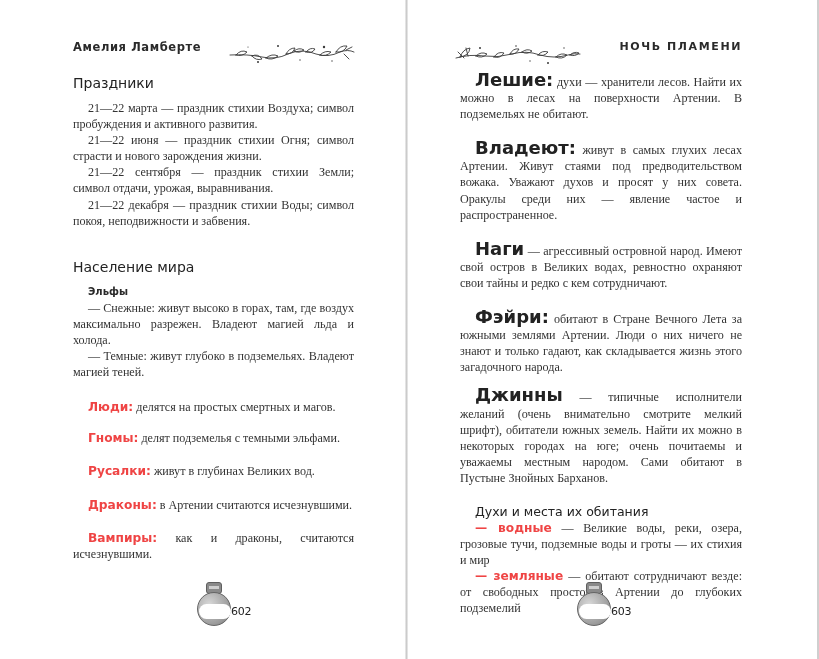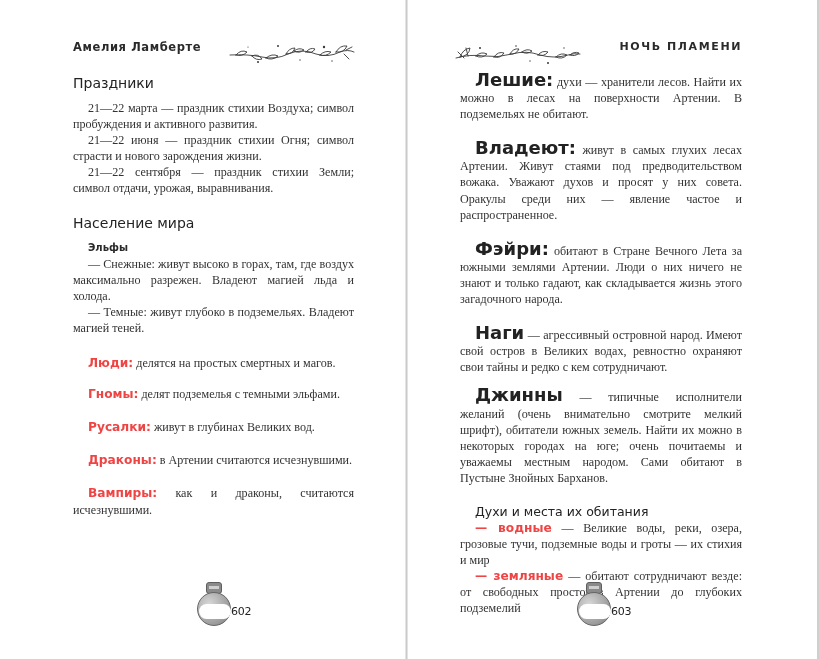--- a/index.html
+++ b/index.html
@@ -23,21 +23,21 @@
     .ornament { position: absolute; top: 42px; width: 128px; height: 22px; }
     .page.left .ornament { left: 228px; }
     .page.right .ornament { left: 46px; }
 
     .column { position: absolute; font-size: 12.1px; line-height: 16.1px; color: #333; text-align: justify; }
     .page.left .column { left: 73px; top: 73px; width: 281px; }
     .page.right .column { left: 52px; top: 72px; width: 282px; }
 
     .section-title { font-family: "DejaVu Sans", sans-serif; font-size: 14px; text-align: left;
       color: #222; line-height: 20px; margin-bottom: 7px; }
-    .section-title.second { margin-top: 16px; margin-bottom: 6px; }
+    .section-title.second { margin-top: 28px; margin-bottom: 6px; }
 
     p { text-indent: 15px; }
 
     .sub-title { font-family: "DejaVu Sans", sans-serif; font-weight: bold; font-size: 10px;
       padding-left: 15px; line-height: 17px; color: #2a2a2a; }
     .sub-title.light { font-weight: normal; font-size: 12.5px; color: #222; }
 
     .term { font-family: "DejaVu Sans", sans-serif; font-weight: bold; font-size: 12.2px; color: #ef4444; }
     .term-light { font-family: "DejaVu Sans", sans-serif; font-size: 18px; color: #222; font-weight: bold; }
 
@@ -86,20 +86,21 @@
           <circle cx="20" cy="5" r="0.6"></circle>
       </g>
     </svg>
 
     <div class="column">
       <div class="section-title">Праздники</div>
 
       <p>21—22 марта — праздник стихии Воздуха; символ пробуждения и активного развития.</p>
       <p>21—22 июня — праздник стихии Огня; символ страсти и нового зарождения жизни.</p>
       <p>21—22 сентября — праздник стихии Земли; символ отдачи, урожая, выравнивания.</p>
+      <p>21—22 декабря — праздник стихии Воды; символ покоя, неподвижности и забвения.</p>
 
       <div class="section-title second">Население мира</div>
 
       <div class="sub-title">Эльфы</div>
       <p>— Снежные: живут высоко в горах, там, где воздух максимально разрежен. Владеют магией льда и холода.</p>
       <p>— Темные: живут глубоко в подземельях. Владеют магией теней.</p>
 
       <p class="entry" style="margin-top:19px"><span class="term">Люди:</span><span> делятся на простых смертных и магов.</span></p>
       <p class="entry" style=""><span class="term">Гномы:</span><span> делят подземелья с темными эльфами.</span></p>
       <p class="entry" style="margin-top:17px"><span class="term">Русалки:</span><span> живут в глубинах Великих вод.</span></p>
@@ -135,22 +136,22 @@
           <circle cx="76" cy="19" r="0.7"></circle>
         <circle cx="110" cy="6" r="0.7"></circle>
       </g>
     </svg>
 
     <div class="running-head">НОЧЬ ПЛАМЕНИ</div>
 
     <div class="column">
       <p class="entry first"><span class="term-light">Лешие:</span><span> духи — хранители лесов. Найти их можно в лесах на поверхности Артении. В подземельях не обитают.</span></p>
       <p class="entry" style="margin-top:18px"><span class="term-light">Владеют:</span><span> живут в самых глухих лесах Артении. Живут стаями под предводительством вожака. Уважают духов и просят у них совета. Оракулы среди них — явление частое и распространенное.</span></p>
+      <p class="entry" style="margin-top:18px"><span class="term-light">Наги</span><span> — агрессивный островной народ. Имеют свой остров в Великих водах, ревностно охраняют свои тайны и редко с кем сотрудничают.</span></p>
       <p class="entry" style="margin-top:18px"><span class="term-light">Фэйри:</span><span> обитают в Стране Вечного Лета за южными землями Артении. Люди о них ничего не знают и только гадают, как складывается жизнь этого загадочного народа.</span></p>
-      <p class="entry" style="margin-top:18px"><span class="term-light">Наги</span><span> — агрессивный островной народ. Имеют свой остров в Великих водах, ревностно охраняют свои тайны и редко с кем сотрудничают.</span></p>
       <p class="entry" style="margin-top:12px"><span class="term-light">Джинны</span><span> — типичные исполнители желаний (очень внимательно смотрите мелкий шрифт), обитатели южных земель. Найти их можно в некоторых городах на юге; очень почитаемы и уважаемы местным народом. Сами обитают в Пустыне Знойных Барханов.</span></p>
 
       <div class="sub-title light" style="margin-top:17px">Духи и места их обитания</div>
       <p><span class="term">— водные</span><span> — Великие воды, реки, озера, грозовые тучи, подземные воды и гроты — их стихия и мир</span></p>
       <p><span class="term">— земляные</span><span> — обитают сотрудничают везде: от свободных просторов Артении до глубоких подземелий</span></p>
     </div>
 
     <div class="flask">
       <div class="neck"></div>
       <div class="body"></div>

